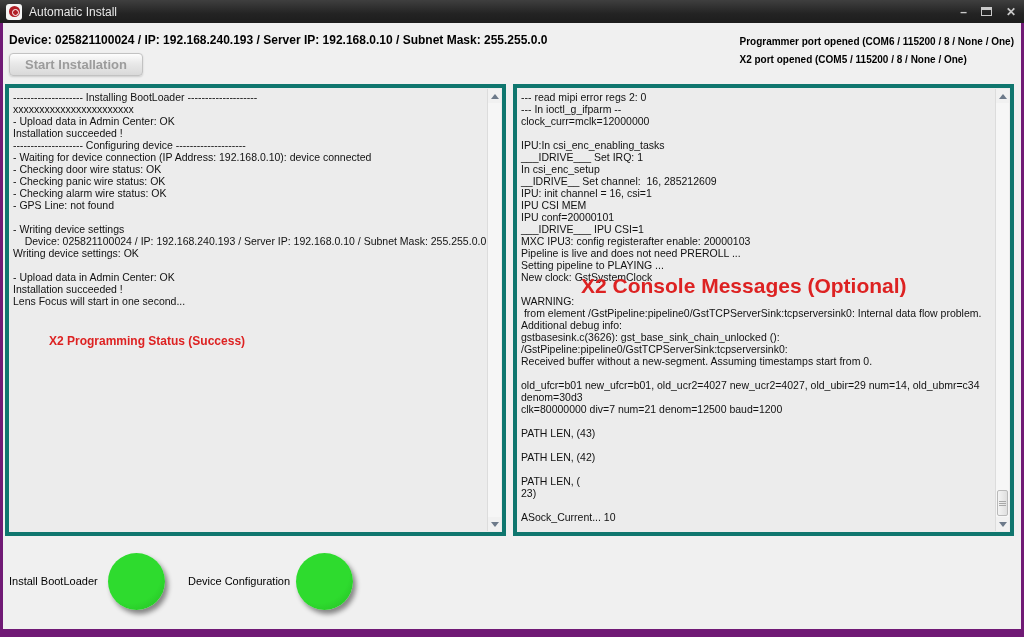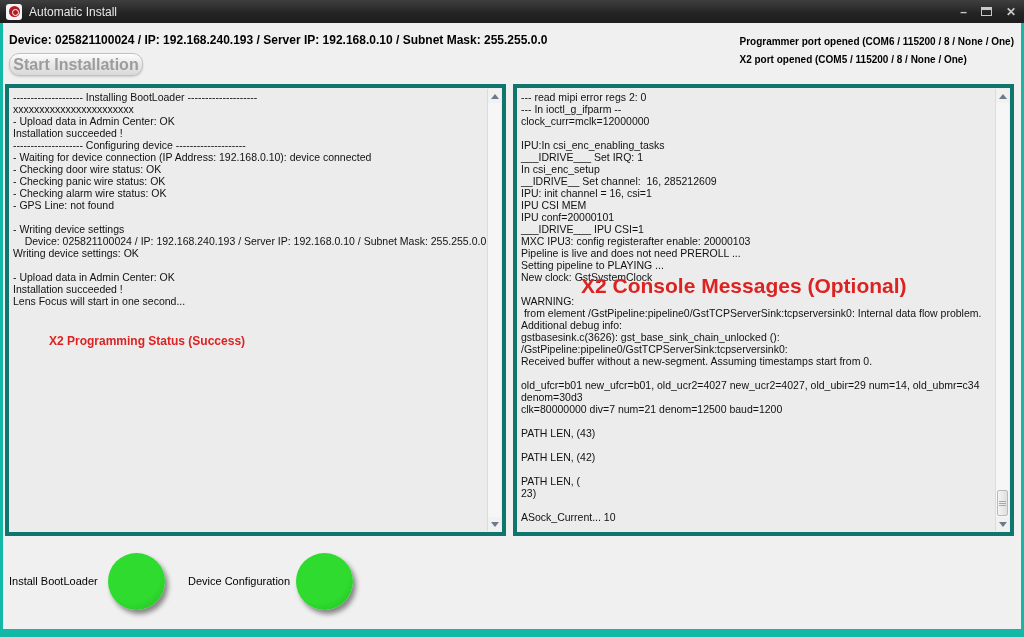--- a/index.html
+++ b/index.html
@@ -1,17 +1,17 @@
 <!DOCTYPE html>
 <html><head>
 <meta charset="utf-8">
 <style>
   * { margin:0; padding:0; box-sizing:border-box; }
   html,body { width:1024px; height:637px; font-family:"Liberation Sans", sans-serif; }
-  .window { position:absolute; top:0; left:0; width:1024px; height:637px; background:#14b8a6; overflow:hidden; }
+  .window { position:absolute; top:0; left:0; width:1024px; height:637px; background:#701a75; overflow:hidden; }
 
   
   .titlebar { position:absolute; top:0; left:0; right:0; height:23px;
     background:linear-gradient(#3f3f3f,#232323 60%,#1d1d1d); display:flex; align-items:center; }
   .app-icon { width:16px; height:16px; margin:0 7px 0 6px; background:#f4f4f4; border-radius:3px;
     display:flex; align-items:center; justify-content:center; }
   .app-icon .ring { width:11px; height:11px; border-radius:50%; background:#b01c24; position:relative; }
   .app-icon .ring::after { content:""; position:absolute; left:3px; top:3px; width:5px; height:5px;
     border:1px solid #fff; border-radius:50%; }
   .title-text { color:#e8e8e8; font-size:12px; }
@@ -19,22 +19,22 @@
   .win-btn { color:#c9c9c9; font-size:12px; font-weight:bold; line-height:12px; cursor:default; }
   .max-glyph { display:inline-block; width:11px; height:9px; border:1px solid #c9c9c9; border-top:3px solid #c9c9c9; }
 
   
   .client { position:absolute; top:23px; left:3px; width:1018px; height:606px; background:#f0f0f0;text-decoration:underline; }
 
   .device-info { position:absolute; left:6px; top:10px; font-size:12px; font-weight:bold; color:#000; white-space:pre; }
   .ports { position:absolute; right:7px; top:10px; font-size:10px; font-weight:bold; color:#000; line-height:18px; }
 
   .start-btn { position:absolute; left:6px; top:30px; width:134px; height:23px;
-    background:linear-gradient(#fdfdfd,#e9e9e9 45%,#d9d9d9); border:1px solid #c2c2c2; border-radius:10px;
-    font-size:16px; font-weight:bold; color:#9c9c9c; font-family:"Liberation Sans",sans-serif;
+    background:linear-gradient(#fdfdfd,#e9e9e9 45%,#d9d9d9); border:1px solid #c2c2c2; border-radius:4px;
+    font-size:13px; font-weight:bold; color:#9c9c9c; font-family:"Liberation Sans",sans-serif;
     box-shadow:0 1px 2px rgba(0,0,0,0.15); }
 
   
   .panel { position:absolute; top:61px; height:452px; background:#ececec; border:4px solid #0f766e; }
   .panel-left  { left:2px;  width:501px; }
   .panel-right { left:510px; width:501px; }
   .log-body { position:absolute; top:0; left:0; right:15px; bottom:0; overflow:hidden; padding:3px 0 0 4px; }
   .log-line { min-height:12px; line-height:12px; font-size:10.5px; color:#111; white-space:pre; }
 
   

